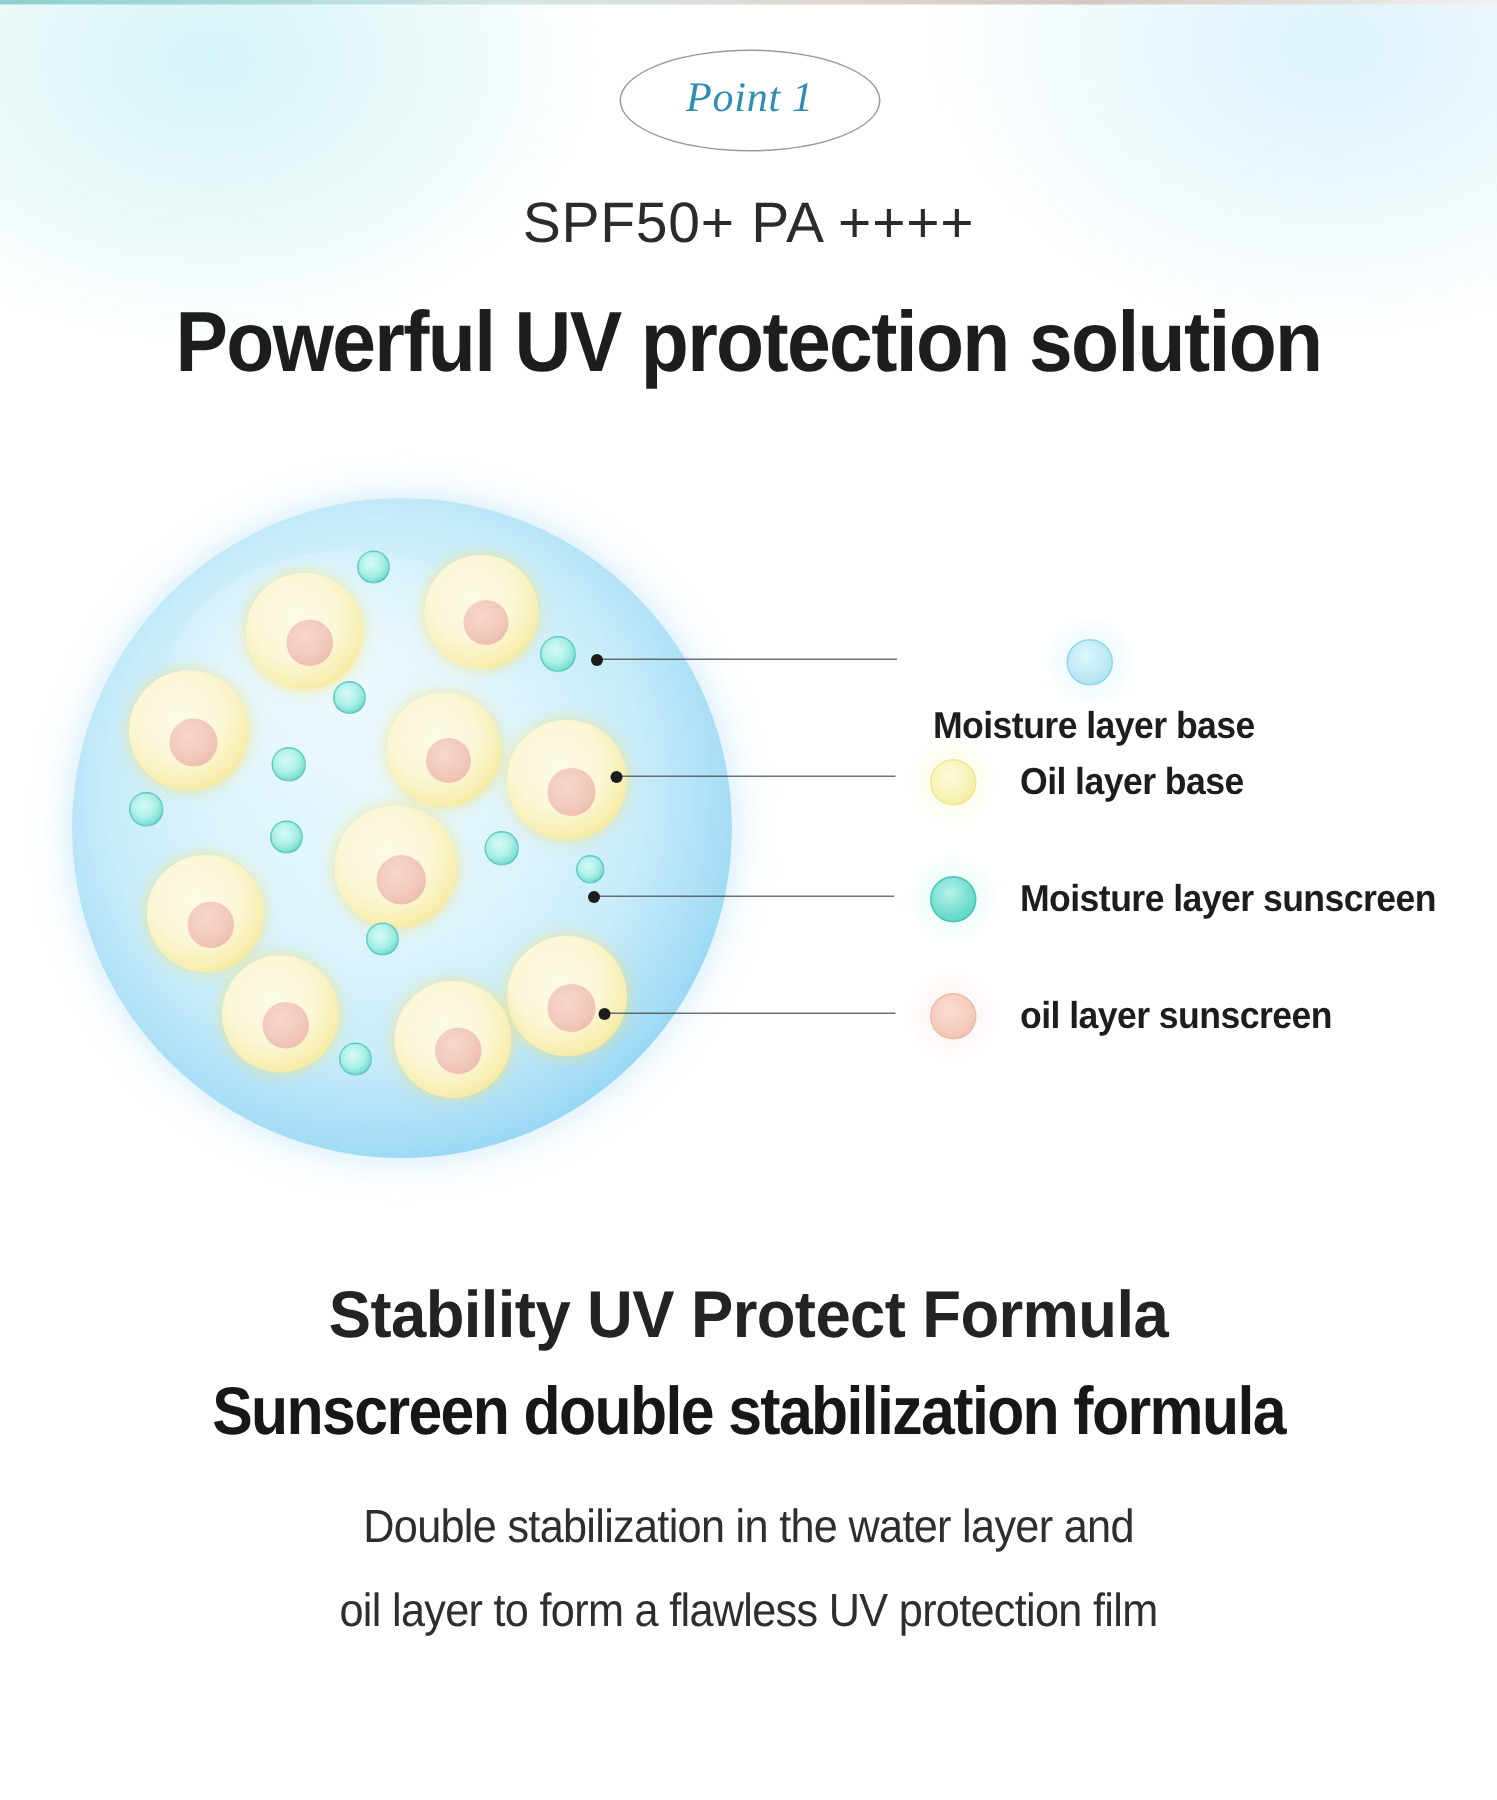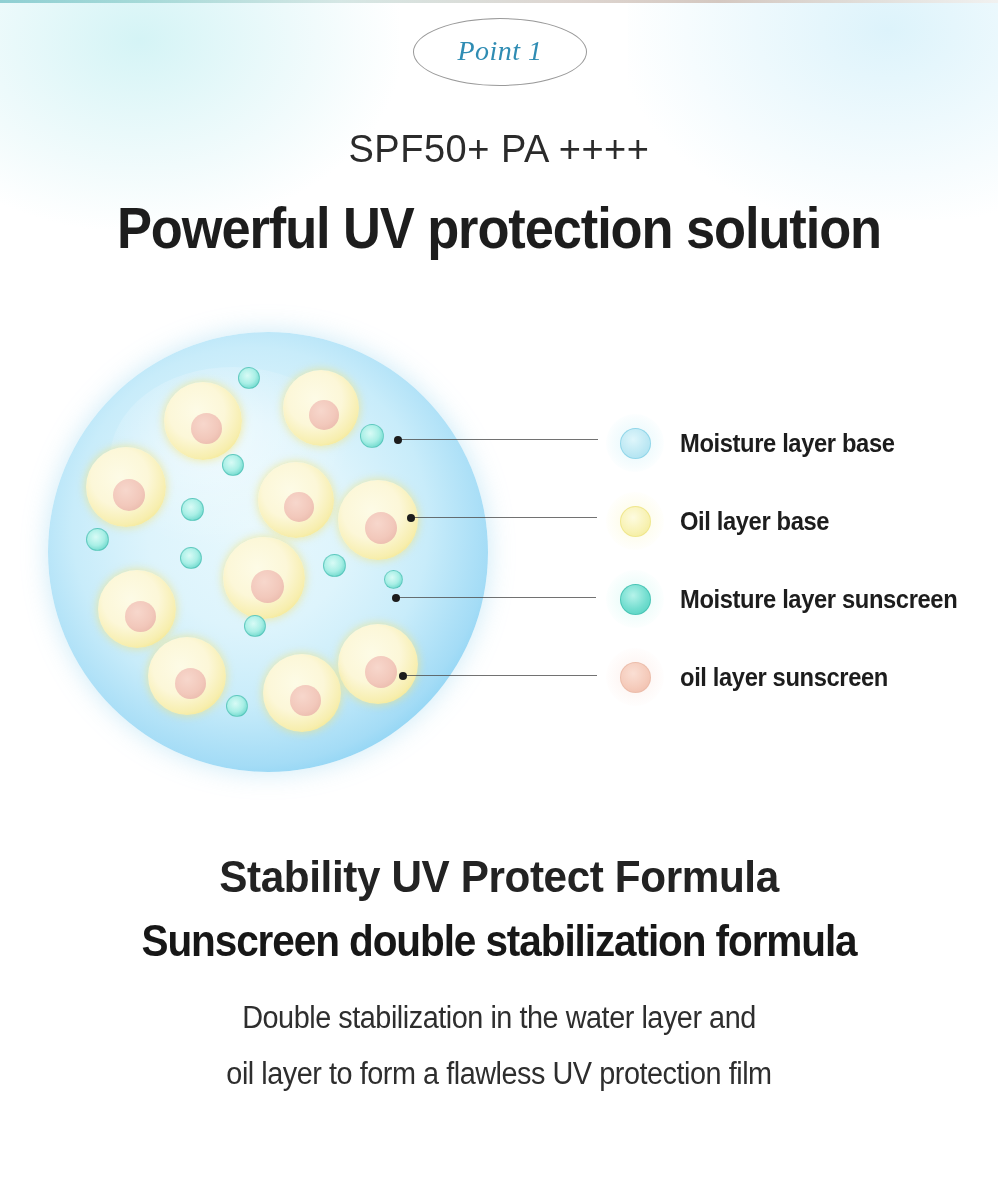--- a/index.html
+++ b/index.html
@@ -48,21 +48,21 @@
     background: linear-gradient(to right,
         #7fc8cc 0%, #9bd4d2 14%, #cfe3e0 34%,
         #d8cfc9 56%, #cfbfb6 72%, #e2dcd6 88%, #f2f0ee 100%);
     opacity: 0.85;
     pointer-events: none;
   }
 
   
   .point-badge {
     position: absolute;
-    left: 413px; top: 18px;
+    left: 413px; top: 33px;
     width: 172px; height: 66px;
     border: 1.2px solid #9a9a9a;
     border-radius: 50%;
     background: rgba(255,255,255,0.35);
     display: flex;
     align-items: center;
     justify-content: center;
   }
   .point-badge-label {
     font-family: "Liberation Serif", serif;
@@ -366,21 +366,21 @@
       <div class="leader" style="left: 411px; top: 517px; width: 186px;"></div>
       <div class="leader-dot" style="left: 407px; top: 513.5px;"></div>
       <div class="leader" style="left: 396px; top: 597px; width: 200px;"></div>
       <div class="leader-dot" style="left: 392px; top: 593.5px;"></div>
       <div class="leader" style="left: 403px; top: 675px; width: 194px;"></div>
       <div class="leader-dot" style="left: 399px; top: 671.5px;"></div>
     </div>
 
   <div class="legend">
 
-    <div class="legend-row" style="top:0px;">
+    <div class="legend-row" style="top:0px;flex-direction:column;">
       <span class="legend-swatch sw-moisture-base">
         <span class="halo"></span>
           <span class="chip"></span>
       </span>
       <span class="legend-label">Moisture layer base</span>
     </div>
 
     <div class="legend-row" style="top:78px;">
       <span class="legend-swatch sw-oil-base">
         <span class="halo"></span>

